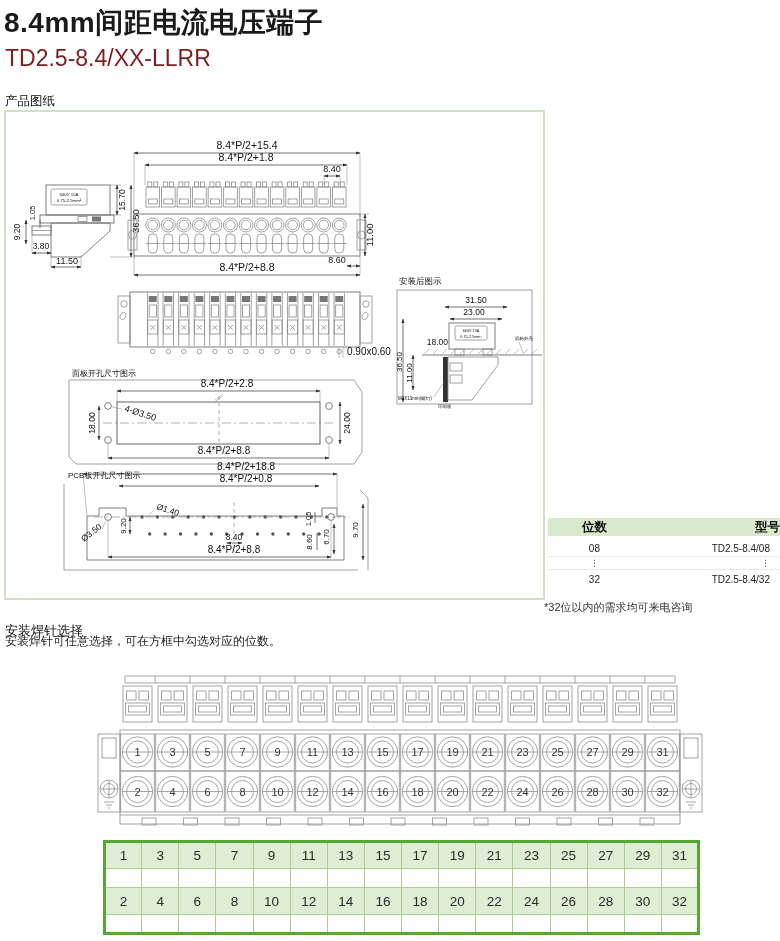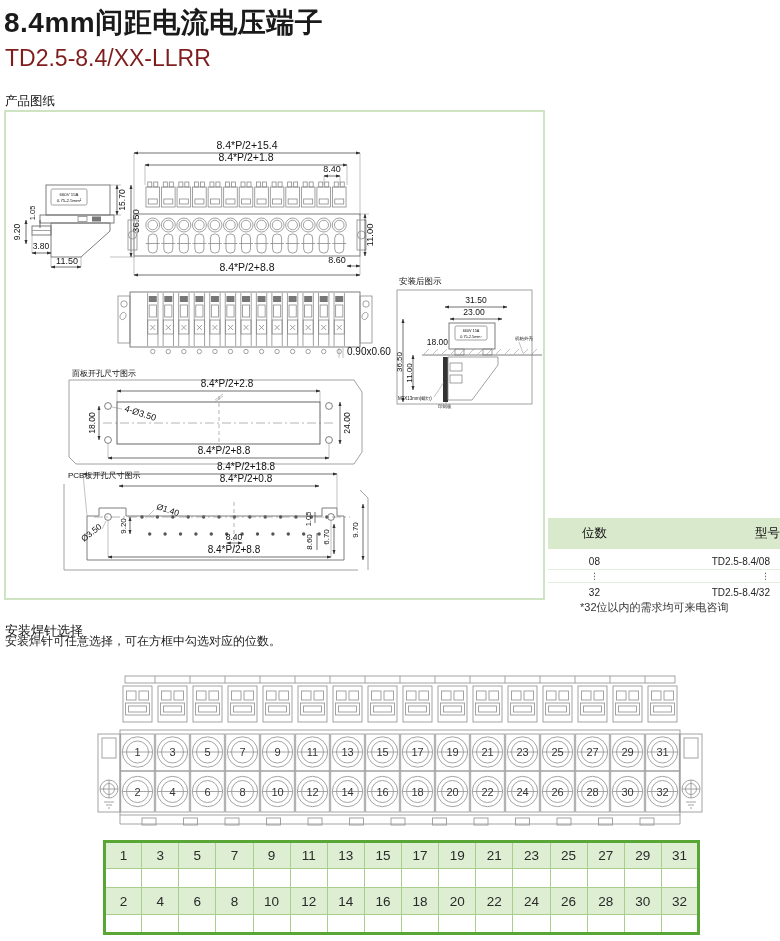--- a/index.html
+++ b/index.html
@@ -26,29 +26,29 @@
 text.d{font-size:10.5px;fill:#111;text-anchor:middle}
 text.s{font-size:8.5px;fill:#111;text-anchor:middle}
 text.t{font-size:8px;fill:#111;text-anchor:start;font-weight:700}
 text.tiny{font-size:4.3px;fill:#111;text-anchor:middle}
 text.lbl{font-size:4.5px;fill:#111;text-anchor:start}
 
 .bl{fill:none;stroke:#9a9a9a;stroke-width:.9}
 text.bnum{font-size:11px;fill:#333;text-anchor:middle}
 
 #modeltable{left:548px;top:518px;width:232px;border-collapse:collapse;table-layout:fixed}
-#modeltable th{background:var(--table-header-bg,#d9e9cc);height:31px;font-size:12.5px;font-weight:400;color:#111}
+#modeltable th{background:var(--table-header-bg,#d9e9cc);height:18px;font-size:12.5px;font-weight:700;color:#111}
 #modeltable th.c1{width:40%;text-align:center}
 #modeltable th.c2{width:60%;text-align:right;}
 #modeltable td{height:20px;font-size:10px;color:#222;border-top:1px solid #e4eedd}
 #modeltable tr:first-child td{border-top:none;padding-top:6px}
 #modeltable td.c1{text-align:center}
 #modeltable td.c2{text-align:right;padding-right:10px}
 #modeltable tr.dots td{height:13px;font-size:9px;color:#555}
-#note{left:580px;top:600px;font-size:11px;color:#333}
+#note{left:544px;top:600px;font-size:11px;color:#333}
 
 #pintable{left:103px;top:840px;width:597px;border-collapse:collapse;table-layout:fixed;border:3px solid var(--pin-table-border,#58a636)}
 #pintable td{border:1px solid var(--pin-table-grid,#a9cf8f);text-align:center}
 #pintable td.num{height:27px;background:var(--pin-table-cell-bg,#ddeed3);font-size:13.5px;color:#2a2a2a}
 #pintable td.chk{height:19px;background:#fff;cursor:pointer}
 </style>
 </head>
 <body>
 
 <div class="page">

